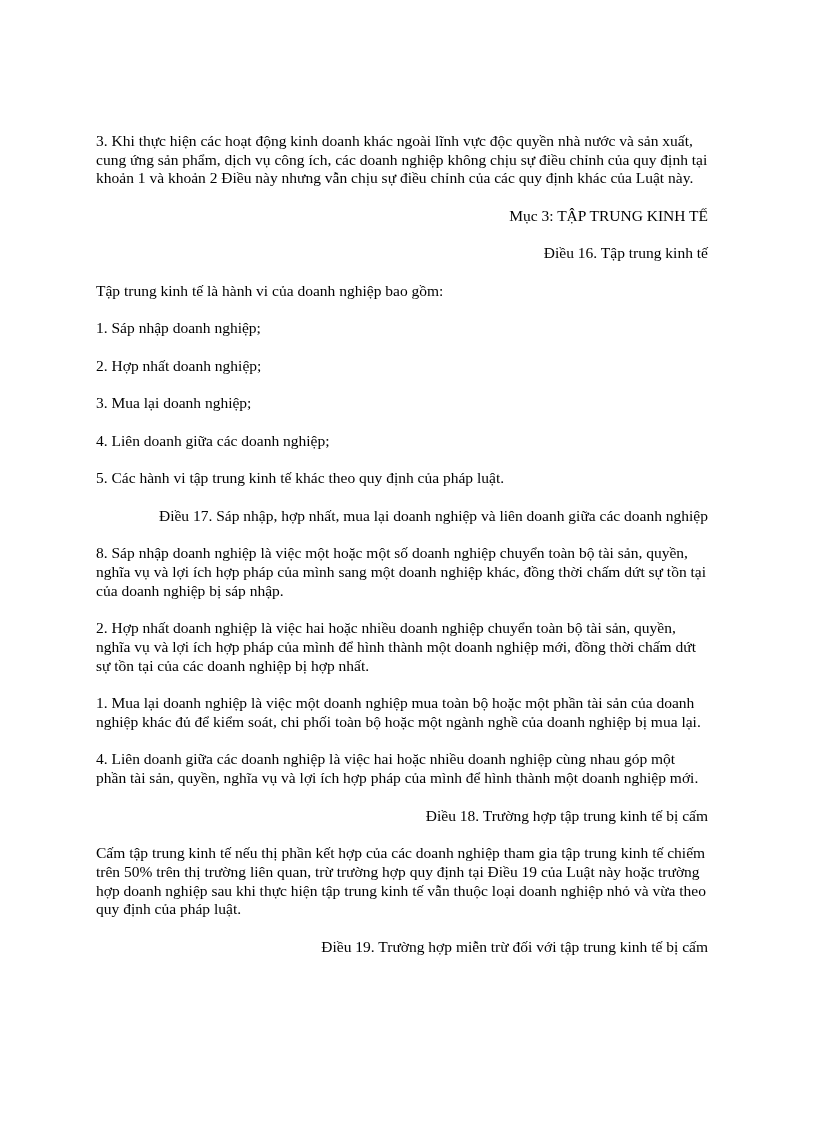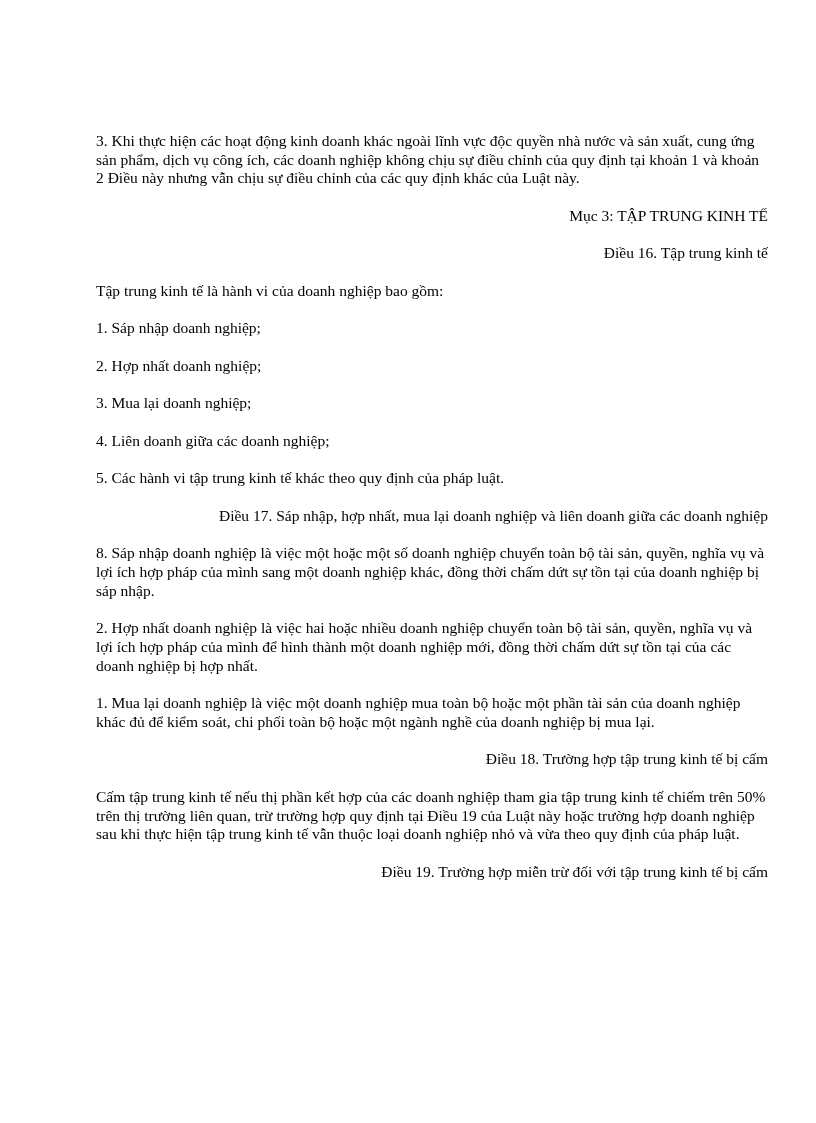--- a/index.html
+++ b/index.html
@@ -12,21 +12,21 @@
     width: 816px;
     height: 1123px;
     background: #ffffff;
     color: #000000;
     overflow: hidden;
     font-family: "Liberation Serif", "DejaVu Serif", serif;
     font-size: 15.5px;
     line-height: 18.7px;
   }
   .content {
-    padding: 132px 48px 0 96px;
+    padding: 132px 108px 0 96px;
   }
   .para {
     margin: 0 0 18.8px 0;
     font-weight: normal;
     text-align: left;
   }
   .heading {
     margin: 0 0 18.8px 0;
     font-weight: normal;
     text-align: right;
@@ -43,17 +43,18 @@
       <p class="para">Tập trung kinh tế là hành vi của doanh nghiệp bao gồm:</p>
       <p class="para">1. Sáp nhập doanh nghiệp;</p>
       <p class="para">2. Hợp nhất doanh nghiệp;</p>
       <p class="para">3. Mua lại doanh nghiệp;</p>
       <p class="para">4. Liên doanh giữa các doanh nghiệp;</p>
       <p class="para">5. Các hành vi tập trung kinh tế khác theo quy định của pháp luật.</p>
       <p class="heading">Điều 17. Sáp nhập, hợp nhất, mua lại doanh nghiệp và liên doanh giữa các doanh nghiệp</p>
       <p class="para">8. Sáp nhập doanh nghiệp là việc một hoặc một số doanh nghiệp chuyển toàn bộ tài sản, quyền, nghĩa vụ và lợi ích hợp pháp của mình sang một doanh nghiệp khác, đồng thời chấm dứt sự tồn tại của doanh nghiệp bị sáp nhập.</p>
       <p class="para">2. Hợp nhất doanh nghiệp là việc hai hoặc nhiều doanh nghiệp chuyển toàn bộ tài sản, quyền, nghĩa vụ và lợi ích hợp pháp của mình để hình thành một doanh nghiệp mới, đồng thời chấm dứt sự tồn tại của các doanh nghiệp bị hợp nhất.</p>
       <p class="para">1. Mua lại doanh nghiệp là việc một doanh nghiệp mua toàn bộ hoặc một phần tài sản của doanh nghiệp khác đủ để kiểm soát, chi phối toàn bộ hoặc một ngành nghề của doanh nghiệp bị mua lại.</p>
+      <p class="para">4. Liên doanh giữa các doanh nghiệp là việc hai hoặc nhiều doanh nghiệp cùng nhau góp một phần tài sản, quyền, nghĩa vụ và lợi ích hợp pháp của mình để hình thành một doanh nghiệp mới.</p>
       <p class="heading">Điều 18. Trường hợp tập trung kinh tế bị cấm</p>
       <p class="para">Cấm tập trung kinh tế nếu thị phần kết hợp của các doanh nghiệp tham gia tập trung kinh tế chiếm trên 50% trên thị trường liên quan, trừ trường hợp quy định tại Điều 19 của Luật này hoặc trường hợp doanh nghiệp sau khi thực hiện tập trung kinh tế vẫn thuộc loại doanh nghiệp nhỏ và vừa theo quy định của pháp luật.</p>
       <p class="heading">Điều 19. Trường hợp miễn trừ đối với tập trung kinh tế bị cấm</p>
     </div>
 </div>
 
 </body></html>

